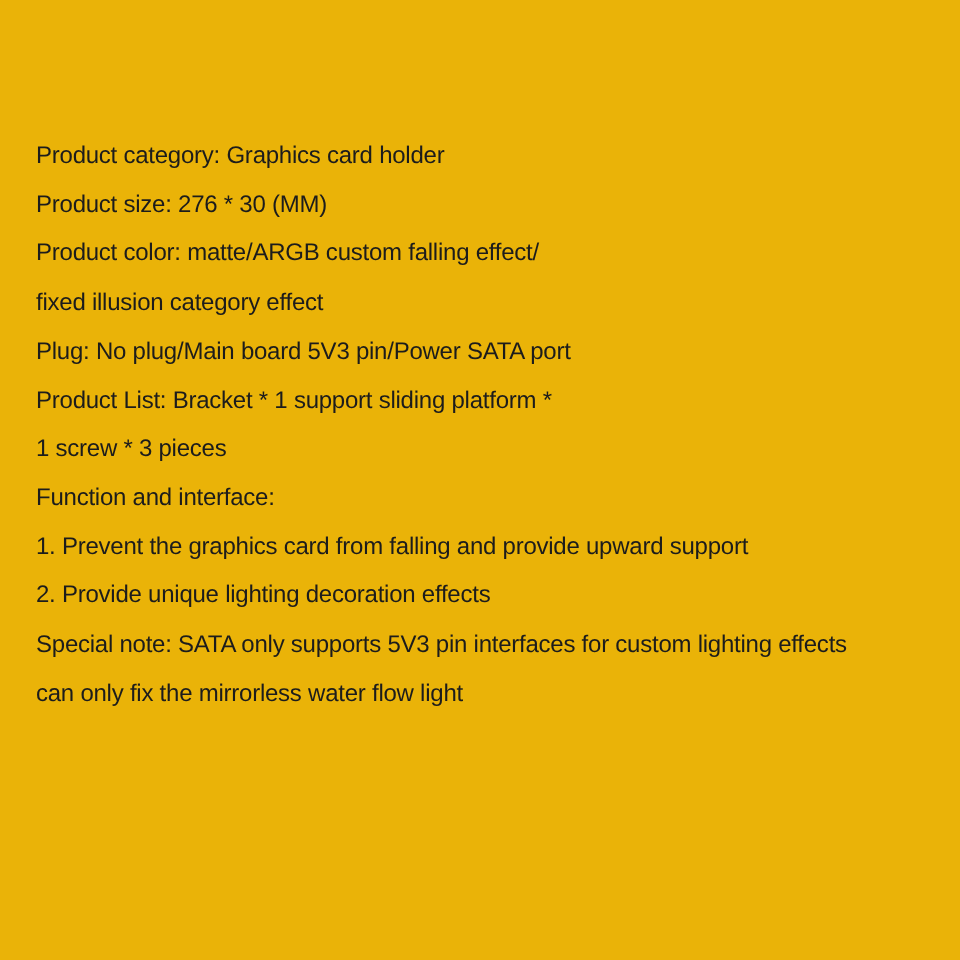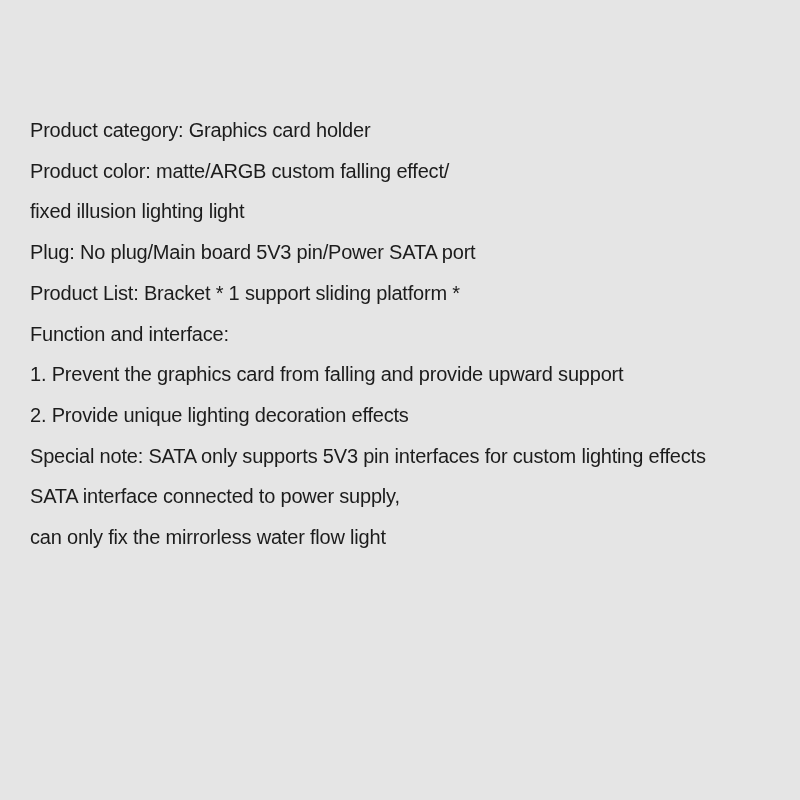--- a/index.html
+++ b/index.html
@@ -5,21 +5,21 @@
   * { margin: 0; padding: 0; box-sizing: border-box; }
   html, body {
     width: 800px;
     height: 800px;
     background: #ffffff;
   }
   .page {
     position: relative;
     width: 800px;
     height: 800px;
-    background: #e5e5e5;
+    background: #eab308;
     overflow: hidden;
     font-family: "Liberation Sans", sans-serif;
   }
   .text-block {
     position: absolute;
     left: 30px;
     top: 110px;
     width: 765px;
     color: #1c1c1c;
     font-size: 20px;
@@ -30,24 +30,25 @@
   .text-block p {
     white-space: nowrap;
   }
 </style>
 </head>
 <body>
 
 <div class="page">
   <div class="text-block">
     <p>Product category: Graphics card holder</p>
+    <p>Product size: 276 * 30 (MM)</p>
     <p>Product color: matte/ARGB custom falling effect/</p>
-    <p>fixed illusion lighting light</p>
+    <p>fixed illusion category effect</p>
     <p>Plug: No plug/Main board 5V3 pin/Power SATA port</p>
     <p>Product List: Bracket * 1 support sliding platform *</p>
+    <p>1 screw * 3 pieces</p>
     <p>Function and interface:</p>
     <p>1. Prevent the graphics card from falling and provide upward support</p>
     <p>2. Provide unique lighting decoration effects</p>
     <p>Special note: SATA only supports 5V3 pin interfaces for custom lighting effects</p>
-    <p>SATA interface connected to power supply,</p>
     <p>can only fix the mirrorless water flow light</p>
   </div>
 </div>
 
 </body></html>

